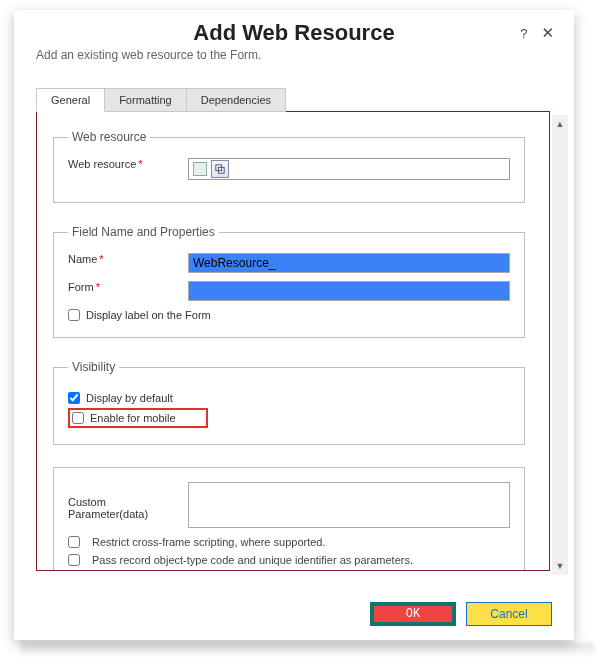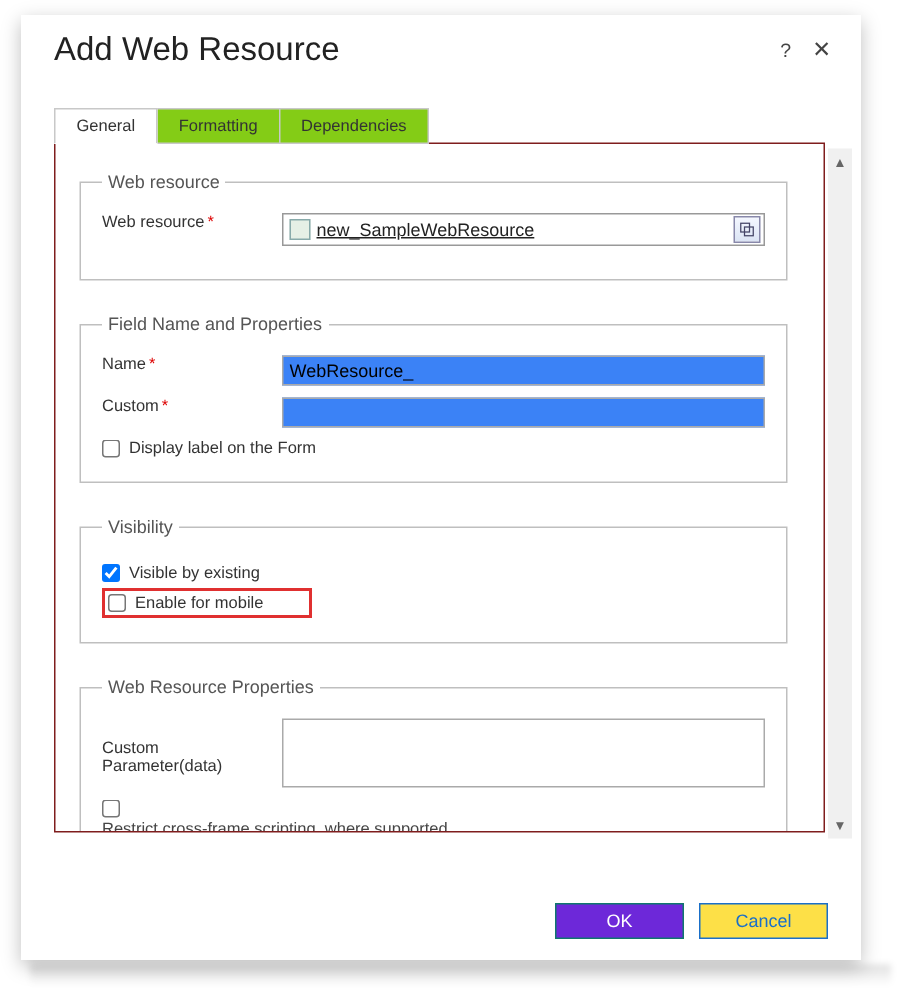--- a/index.html
+++ b/index.html
@@ -22,23 +22,24 @@
     background: #fff;
     box-shadow: 0 4px 12px rgba(0,0,0,0.25);
     display: flex;
     flex-direction: column;
   }
   .dlg-header {
     padding: 10px 22px 6px 22px;
   }
   .dlg-title {
     font-size: 22px;
-    font-weight: 400;
+    font-weight: 700;
     color: #222;
     margin: 0;
+    text-align: center;
   }
   .dlg-sub {
     font-size: 12px;
     color: #666;
     margin-top: 2px;
   }
   .dlg-top-icons {
     position: absolute;
     top: 14px;
     right: 20px;
@@ -60,21 +61,21 @@
     overflow: hidden;
   }
   .tabs {
     display: flex;
     font-size: 11px;
     color: #333;
   }
   .tab {
     border: 1px solid #c8c8c8;
     padding: 5px 14px;
-    background: #84cc16;
+    background: #e5e5e5;
     cursor: pointer;
     position: relative;
     margin-right: -1px;
   }
   .tab.active {
     background: #fff;
     border-bottom-color: #fff;
     z-index: 2;
     text-align: center;
   }
@@ -165,25 +166,24 @@
   textarea.param {
     flex:1;
     height: 46px;
     border:1px solid #aaa;
     resize:none;
     font-size:12px;
   }
   .propnote {
     display:flex;
     align-items:flex-start;
-    gap: 2px;
+    gap: 12px;
     font-size: 11px;
     color:#444;
     margin: 6px 0 0 0;
-    flex-direction: column;
   }
   .propnote input[type=checkbox]{width:12px;height:12px;margin:0;}
   .scrollbar {
     width: 16px;
     background: #f0f0f0;
     position: relative;
     margin-left: 2px;
     margin-top: 27px;
     height: 460px;
     display:flex;flex-direction:column;justify-content:space-between;align-items:center;
@@ -196,23 +196,24 @@
     gap: 10px;
   }
   .btn {
     width: 86px;
     height: 24px;
     font-size: 12px;
     cursor: pointer;
     display:flex;align-items:center;justify-content:center;
   }
   .btn-primary {
-    background: #6d28d9;
+    background: #ef4444;
     color: #fff;
-    border: 1px solid #0f766e;
+    border: 4px solid #0f766e;
+    font-family: Liberation Mono, monospace;
   }
   .btn-secondary {
     background: #fde047;
     color: #1a6fc9;
     border: 1px solid #1a6fc9;
   }
   .shadow-bottom{
     position:absolute;
     left:20px; right:6px; bottom:6px; height:14px;
     background:linear-gradient(to bottom, rgba(0,0,0,0.12), rgba(0,0,0,0));
@@ -225,20 +226,21 @@
 
 <div class="dialog">
 
   <div class="dlg-top-icons">
     <span class="dlg-help">?</span>
     <span class="dlg-close">✕</span>
   </div>
 
   <div class="dlg-header">
     <h1 class="dlg-title">Add Web Resource</h1>
+    <div class="dlg-sub">Add an existing web resource to the Form.</div>
   </div>
 
   <div class="body-wrap">
     <div class="content">
 
       <div class="tabs">
         <div class="tab active">General</div>
         <div class="tab">Formatting</div>
         <div class="tab">Dependencies</div>
       </div>
@@ -246,65 +248,63 @@
       <div class="panel">
 
         <fieldset>
           <legend>Web resource</legend>
           <div class="row">
             <div class="lbl">
               <span>Web resource</span><span class="req">*</span>
             </div>
             <div class="lookup">
               <span class="lookup-icon"></span>
-              <span class="lookup-text">new_SampleWebResource</span>
               <span class="lookup-btn">
                 <svg viewBox="0 0 12 12">
                     <rect x="1" y="1" width="7" height="7" fill="none" stroke="#446" stroke-width="1"></rect>
                     <rect x="4" y="4" width="7" height="7" fill="none" stroke="#446" stroke-width="1"></rect>
                   </svg>
               </span>
             </div>
           </div>
         </fieldset>
 
         <fieldset>
           <legend>Field Name and Properties</legend>
           <div class="row">
             <div class="lbl">
               <span>Name</span><span class="req">*</span>
             </div>
             <input class="text" type="text" value="WebResource_" style="">
           </div>
           <div class="row">
             <div class="lbl">
-              <span>Custom</span><span class="req">*</span>
+              <span>Form</span><span class="req">*</span>
             </div>
             <input class="text" type="text" value="" style="">
           </div>
           <div class="chkrow">
             <input type="checkbox" style="">
             <span>Display label on the Form</span>
           </div>
         </fieldset>
 
         <fieldset>
           <legend>Visibility</legend>
           <div class="chkrow">
             <input type="checkbox" checked="" style="">
-            <span>Visible by existing</span>
+            <span>Display by default</span>
           </div>
           <div class="chkrow highlight">
             <input type="checkbox" style="">
             <span>Enable for mobile</span>
           </div>
         </fieldset>
 
         <fieldset style="margin-bottom:0;">
-          <legend>Web Resource Properties</legend>
           <div class="row" style="align-items:flex-start;">
             <div class="lbl" style="padding-top:14px">Custom Parameter(data)</div>
             <textarea class="param" value="" style=""></textarea>
           </div>
           <div class="propnote">
             <input type="checkbox" style="">
             <span>Restrict cross-frame scripting, where supported.</span>
           </div>
           <div class="propnote">
             <input type="checkbox" style="">

